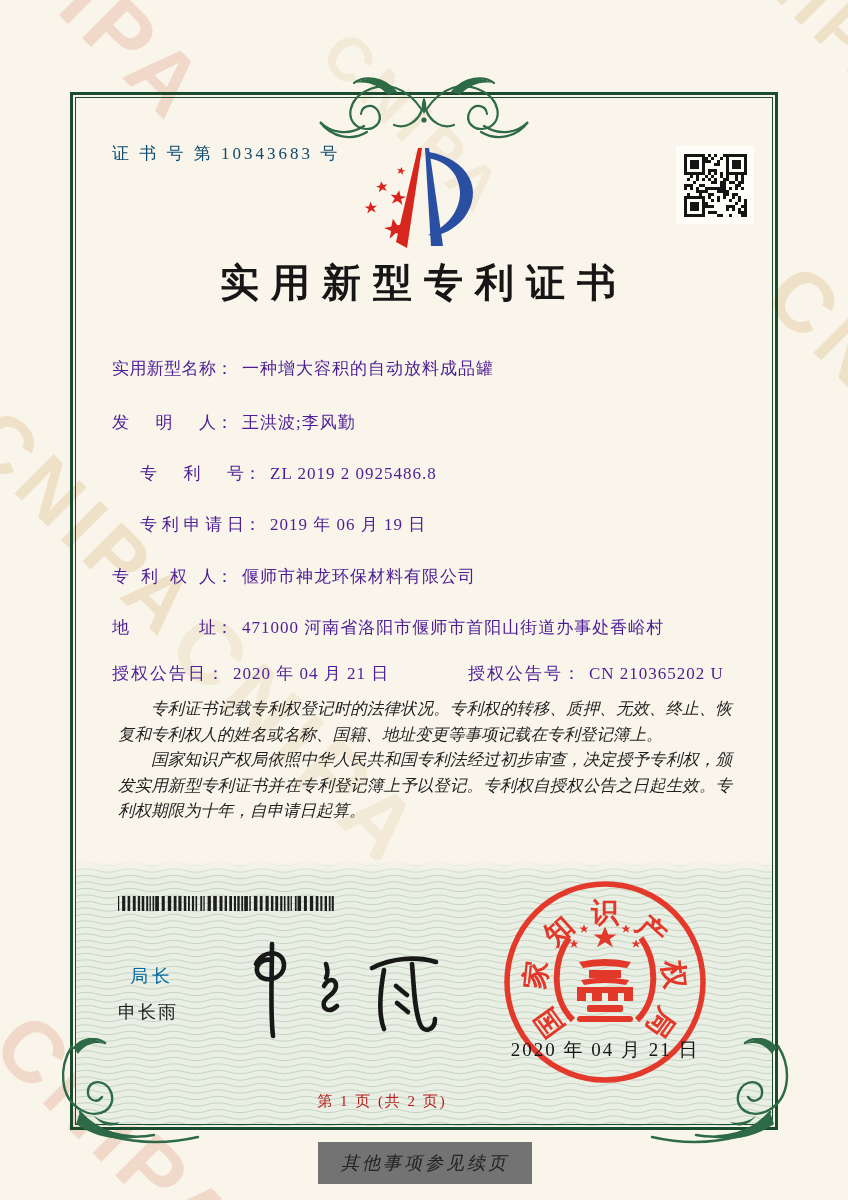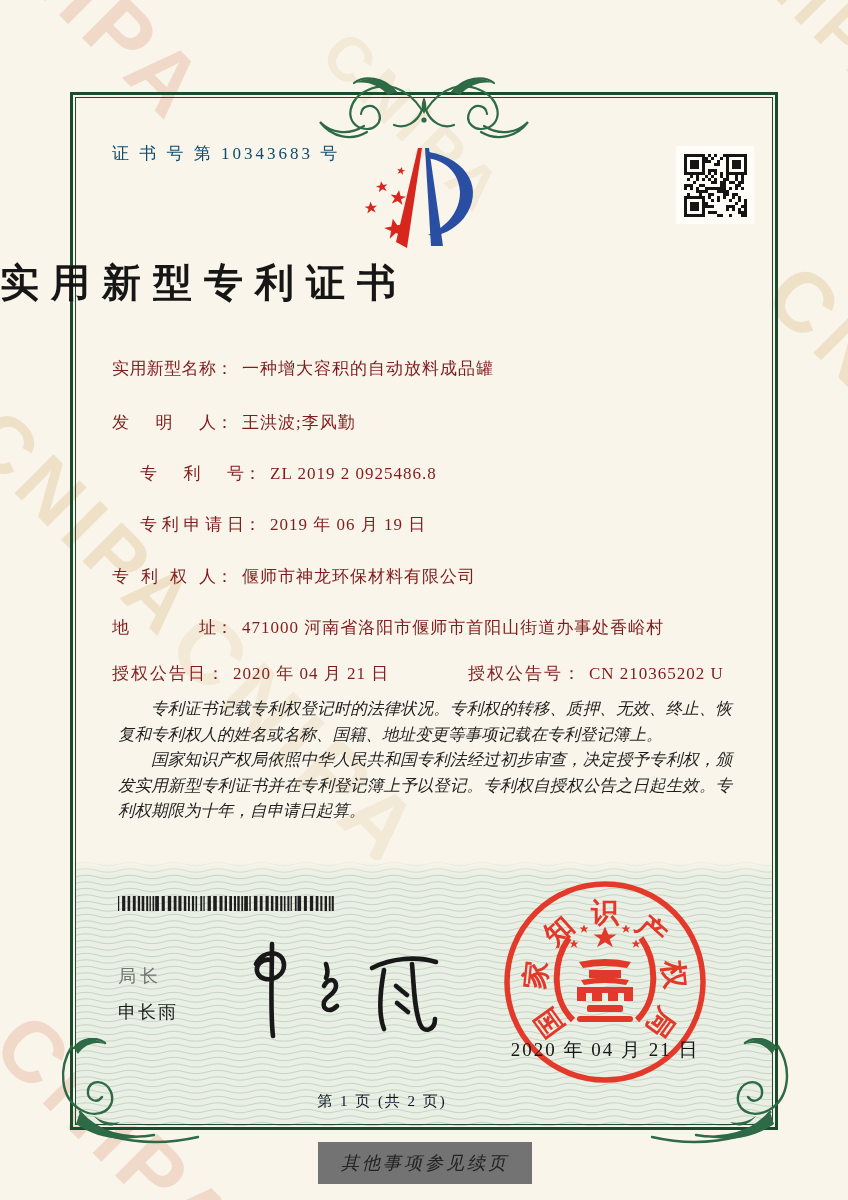--- a/index.html
+++ b/index.html
@@ -29,44 +29,44 @@
   
   .band{position:absolute;left:75px;top:860px;width:698px;height:266px;background:#e9efe4;overflow:hidden;}
   .band svg{position:absolute;left:0;top:0;}
   .band-fade{position:absolute;left:75px;top:860px;width:698px;height:16px;
     background:linear-gradient(#faf5ea,rgba(250,245,234,0));}
   
   .cert-no{position:absolute;left:112px;top:142px;font-size:17px;letter-spacing:3px;color:#0c4a6e;}
   .logo{position:absolute;left:355px;top:142px;}
   .qr-wrap{position:absolute;left:676px;top:146px;width:78px;height:78px;background:#fffdf8;
     display:flex;align-items:center;justify-content:center;}
-  .title{position:absolute;left:0;top:256px;width:848px;text-align:left;
+  .title{position:absolute;left:0;top:256px;width:848px;text-align:center;
     font-size:39px;font-weight:bold;letter-spacing:12px;color:#161616;}
   
-  .frow{position:absolute;left:112px;font-size:17px;white-space:nowrap;color:#7f1d1d;}
+  .frow{position:absolute;left:112px;font-size:17px;white-space:nowrap;color:#4c1d95;}
   .flabel{display:inline-block;width:104px;text-align:justify;text-align-last:justify;vertical-align:bottom;}
   .fcolon{margin-right:9px;}
   .fvalue{letter-spacing:1px;}
   .frow .pair2{position:absolute;left:356px;top:0;white-space:nowrap;}
   .pair2 .flabel{width:auto;letter-spacing:2px;}
   
   .body-text{position:absolute;left:118px;top:696px;width:614px;
     font-size:16.5px;line-height:25.5px;font-style:italic;color:#1f1f1f;
     text-align:justify;}
   .body-text p{margin:0;text-indent:2em;}
   
   .barcode{position:absolute;left:118px;top:896px;}
-  .officer-title{position:absolute;left:118px;top:964px;font-size:18px;letter-spacing:4px;color:#737373;}
+  .officer-title{position:absolute;left:130px;top:964px;font-size:18px;letter-spacing:4px;color:#0369a1;}
   .officer-name{position:absolute;left:118px;top:1000px;font-size:18px;letter-spacing:2px;color:#1d1d1d;}
   .signature{position:absolute;left:212px;top:934px;}
   .seal{position:absolute;left:489px;top:866px;}
   .seal-date{position:absolute;left:489px;top:1037px;width:232px;text-align:center;
     font-size:19px;letter-spacing:2px;color:#161616;}
   .page-info{position:absolute;left:0;top:1092px;width:764px;text-align:center;
-    font-size:15px;letter-spacing:2px;color:#0f172a;}
+    font-size:15px;letter-spacing:2px;color:#b91c1c;}
   
   .orn-top{position:absolute;left:304px;top:70px;}
   .corner-bl{position:absolute;left:50px;top:1038px;}
   .corner-br{position:absolute;left:648px;top:1038px;transform:scaleX(-1);}
   
   .cont-note{position:absolute;left:318px;top:1142px;width:214px;height:42px;
     background:#737373;text-align:center;line-height:42px;
     font-size:18px;letter-spacing:3px;font-style:italic;color:#222;}
 </style>
 </head>

